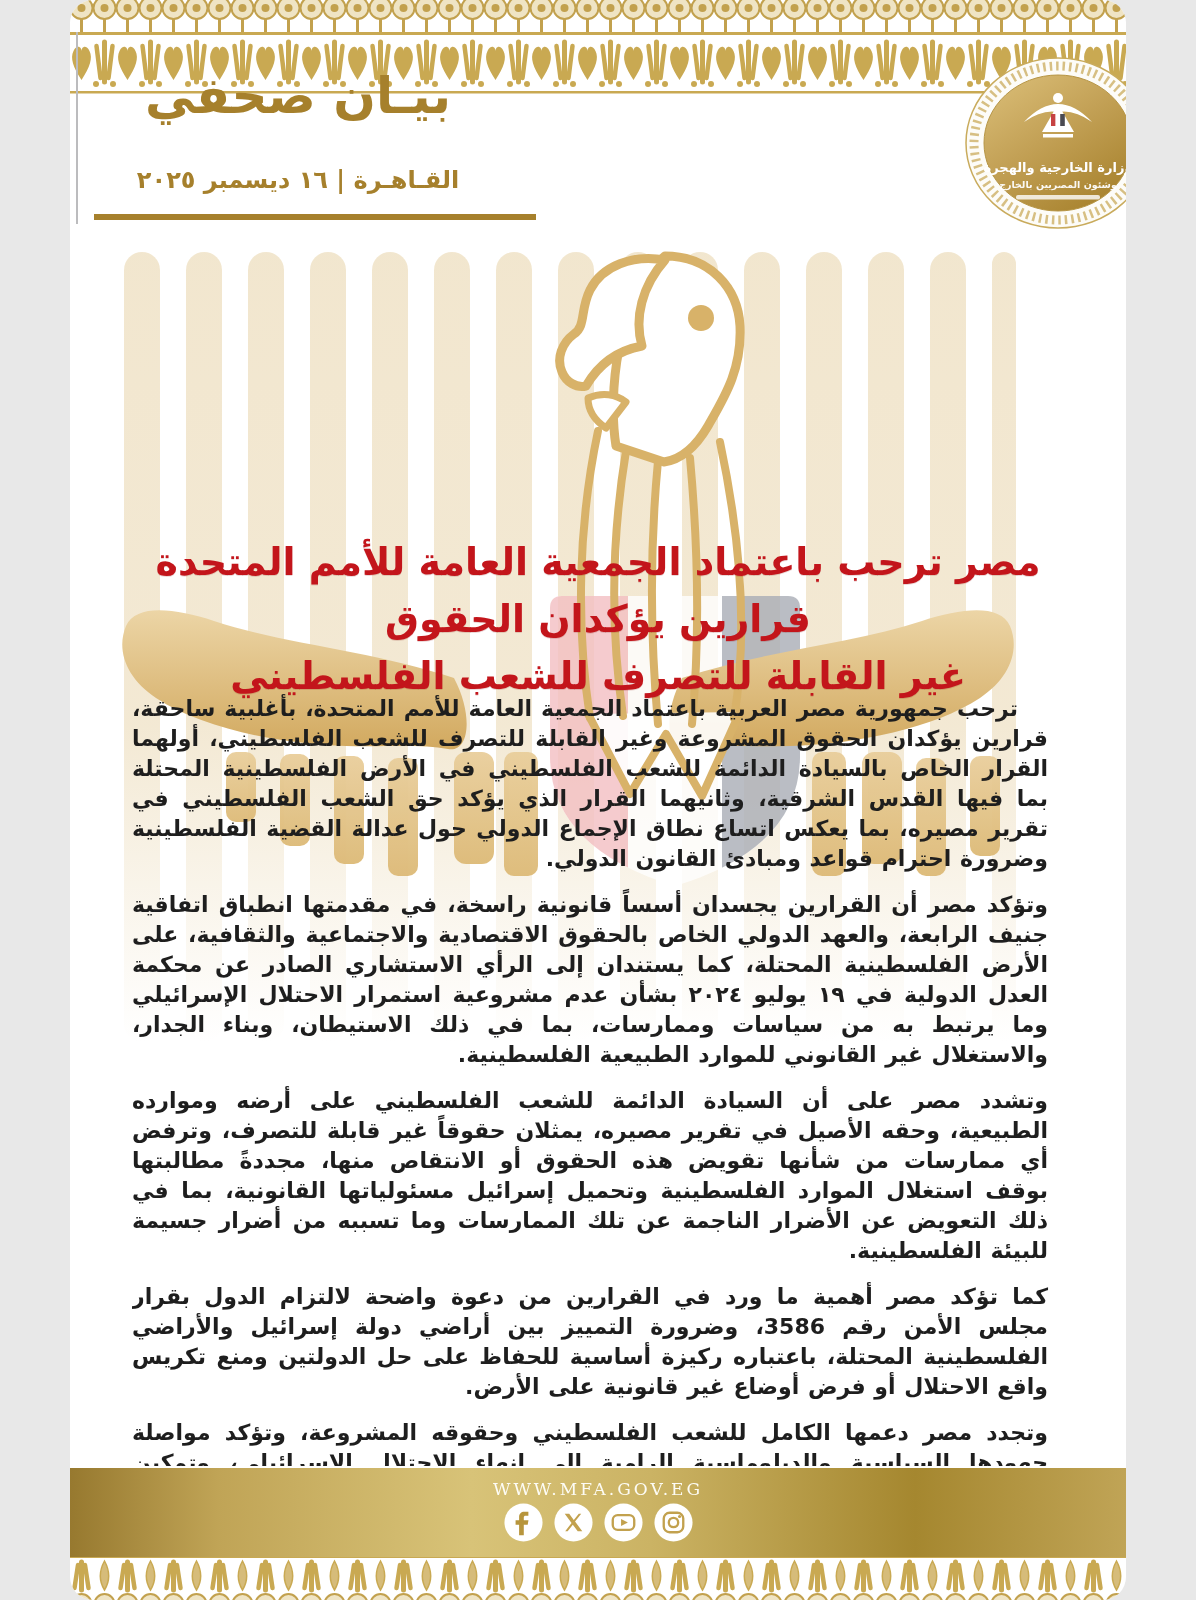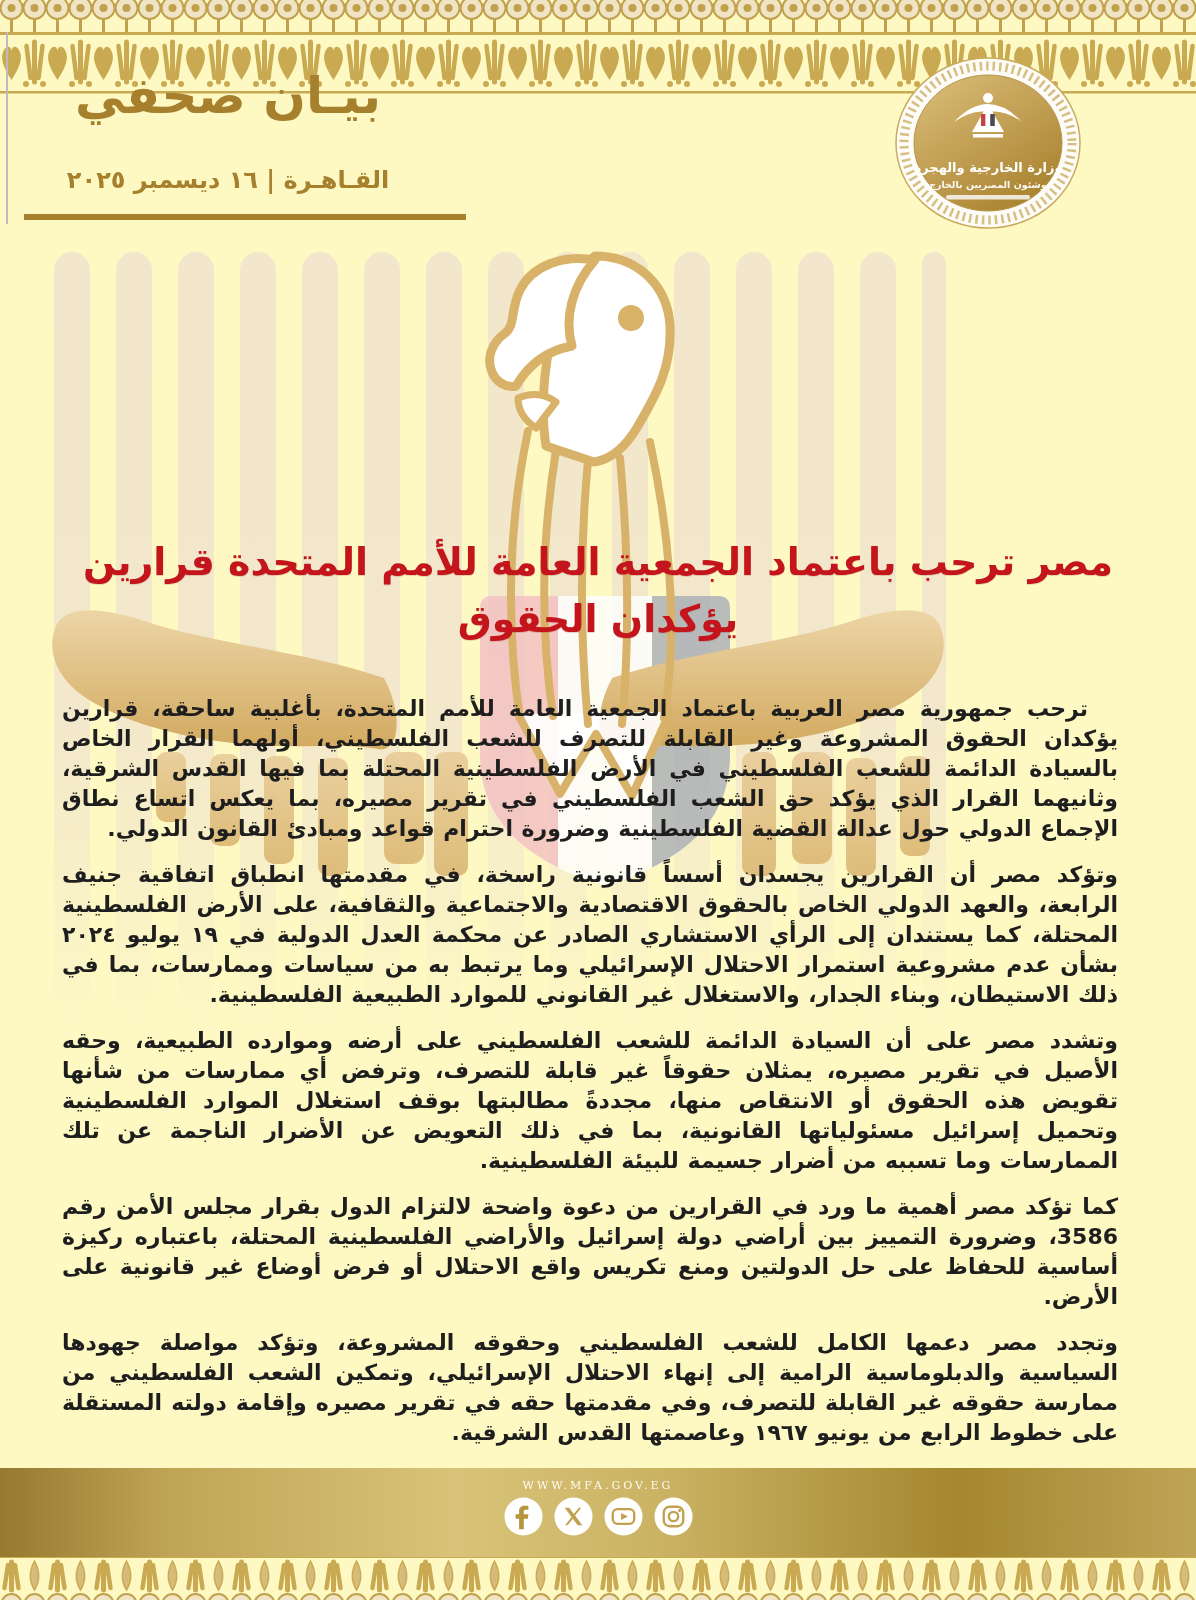--- a/index.html
+++ b/index.html
@@ -1,19 +1,20 @@
 <!DOCTYPE html>
 <html lang="ar"><head>
 <meta charset="utf-8">
 <style>
   html,body{margin:0;padding:0;background:#e8e8e8;}
   .page{
-    position:relative;width:1196px;height:1600px;margin:0 auto;
-    background:#fef9c3;overflow:hidden;
+    position:relative;width:1056px;height:1600px;margin:0 auto;
+    background:#ffffff;overflow:hidden;
     font-family:"DejaVu Sans",sans-serif;
+    border-radius:23px;
   }
   
   .border-top,.border-bottom{position:absolute;left:0;right:0;}
   .border-top{top:0;height:96px;}
   .border-bottom{bottom:0;height:44px;}
   
   .header-block{
     position:absolute;top:66px;left:38px;width:380px;text-align:center;
     color:#A6802C;direction:rtl;
   }
@@ -41,21 +42,21 @@
   .body-text p{margin:0 16px 16px 0;}
   .body-text p.indent{text-indent:30px;}
   
   .footer-band{
     position:absolute;left:0;right:0;top:1468px;height:89px;z-index:3;
     background:linear-gradient(90deg,#97792F 0%,#C0A456 14%,#D8C378 38%,#CBB364 55%,#A5872F 80%,#C0A456 100%);
     text-align:center;
   }
   .site-url{
     margin-top:11px;display:inline-block;
-    font-family:"DejaVu Serif",serif;font-size:11px;letter-spacing:3px;
+    font-family:"DejaVu Serif",serif;font-size:17px;letter-spacing:3px;
     color:#FDFCF5;
   }
   .social-row{margin-top:3px;display:flex;justify-content:center;gap:9px;}
   .social-icon{width:41px;height:41px;display:block;cursor:pointer;}
 </style>
 </head>
 <body>
 
 <div class="page">
 
@@ -194,20 +195,21 @@
         <path d="M547,10 C592,10 620,42 622,80 C624,124 606,152 590,180 C576,204 560,214 546,216 L498,200 C490,150 498,52 547,10 Z" fill="#FFFFFF" stroke-width="9"></path>
         <path d="M547,14 C515,8 484,20 472,44 C462,64 468,80 456,88 C444,97 438,112 444,126 C448,136 458,142 468,140 C482,116 502,104 524,100 C516,72 524,40 547,14 Z" fill="#FFFFFF" stroke-width="9"></path>
         <path d="M470,152 C484,146 498,148 508,156 L488,182 C476,174 470,164 470,152 Z" fill="#FFFFFF" stroke-width="7"></path>
         <circle cx="583" cy="72" r="13" fill="#D8B269" stroke="none"></circle>
       </g>
     </svg>
   </div>
 
   <div class="headline">
     <div>مصر ترحب باعتماد الجمعية العامة للأمم المتحدة قرارين يؤكدان الحقوق</div>
+    <div>غير القابلة للتصرف للشعب الفلسطيني</div>
   </div>
 
   <div class="body-text" lang="ar" dir="rtl">
     <p class="indent">ترحب جمهورية مصر العربية باعتماد الجمعية العامة للأمم المتحدة، بأغلبية ساحقة، قرارين يؤكدان الحقوق المشروعة وغير القابلة للتصرف للشعب الفلسطيني، أولهما القرار الخاص بالسيادة الدائمة للشعب الفلسطيني في الأرض الفلسطينية المحتلة بما فيها القدس الشرقية، وثانيهما القرار الذي يؤكد حق الشعب الفلسطيني في تقرير مصيره، بما يعكس اتساع نطاق الإجماع الدولي حول عدالة القضية الفلسطينية وضرورة احترام قواعد ومبادئ القانون الدولي.</p>
     <p>وتؤكد مصر أن القرارين يجسدان أسساً قانونية راسخة، في مقدمتها انطباق اتفاقية جنيف الرابعة، والعهد الدولي الخاص بالحقوق الاقتصادية والاجتماعية والثقافية، على الأرض الفلسطينية المحتلة، كما يستندان إلى الرأي الاستشاري الصادر عن محكمة العدل الدولية في ١٩ يوليو ٢٠٢٤ بشأن عدم مشروعية استمرار الاحتلال الإسرائيلي وما يرتبط به من سياسات وممارسات، بما في ذلك الاستيطان، وبناء الجدار، والاستغلال غير القانوني للموارد الطبيعية الفلسطينية.</p>
     <p>وتشدد مصر على أن السيادة الدائمة للشعب الفلسطيني على أرضه وموارده الطبيعية، وحقه الأصيل في تقرير مصيره، يمثلان حقوقاً غير قابلة للتصرف، وترفض أي ممارسات من شأنها تقويض هذه الحقوق أو الانتقاص منها، مجددةً مطالبتها بوقف استغلال الموارد الفلسطينية وتحميل إسرائيل مسئولياتها القانونية، بما في ذلك التعويض عن الأضرار الناجمة عن تلك الممارسات وما تسببه من أضرار جسيمة للبيئة الفلسطينية.</p>
     <p>كما تؤكد مصر أهمية ما ورد في القرارين من دعوة واضحة لالتزام الدول بقرار مجلس الأمن رقم 3586، وضرورة التمييز بين أراضي دولة إسرائيل والأراضي الفلسطينية المحتلة، باعتباره ركيزة أساسية للحفاظ على حل الدولتين ومنع تكريس واقع الاحتلال أو فرض أوضاع غير قانونية على الأرض.</p>
     <p>وتجدد مصر دعمها الكامل للشعب الفلسطيني وحقوقه المشروعة، وتؤكد مواصلة جهودها السياسية والدبلوماسية الرامية إلى إنهاء الاحتلال الإسرائيلي، وتمكين الشعب الفلسطيني من ممارسة حقوقه غير القابلة للتصرف، وفي مقدمتها حقه في تقرير مصيره وإقامة دولته المستقلة على خطوط الرابع من يونيو ١٩٦٧ وعاصمتها القدس الشرقية.</p>
   </div>
 

